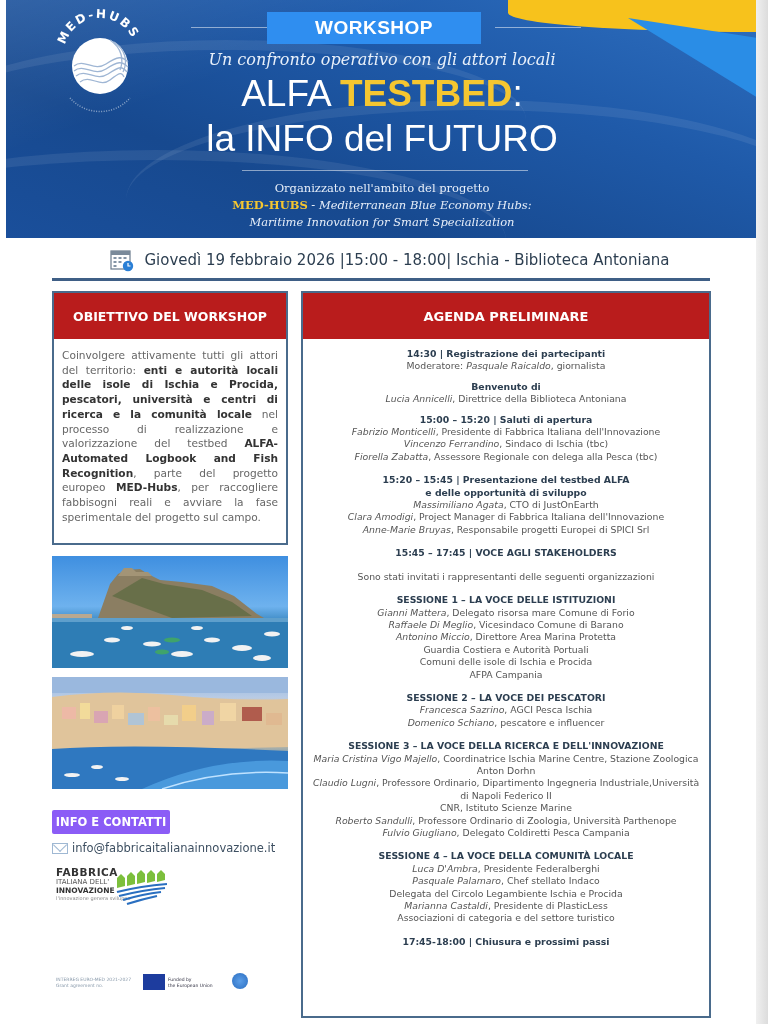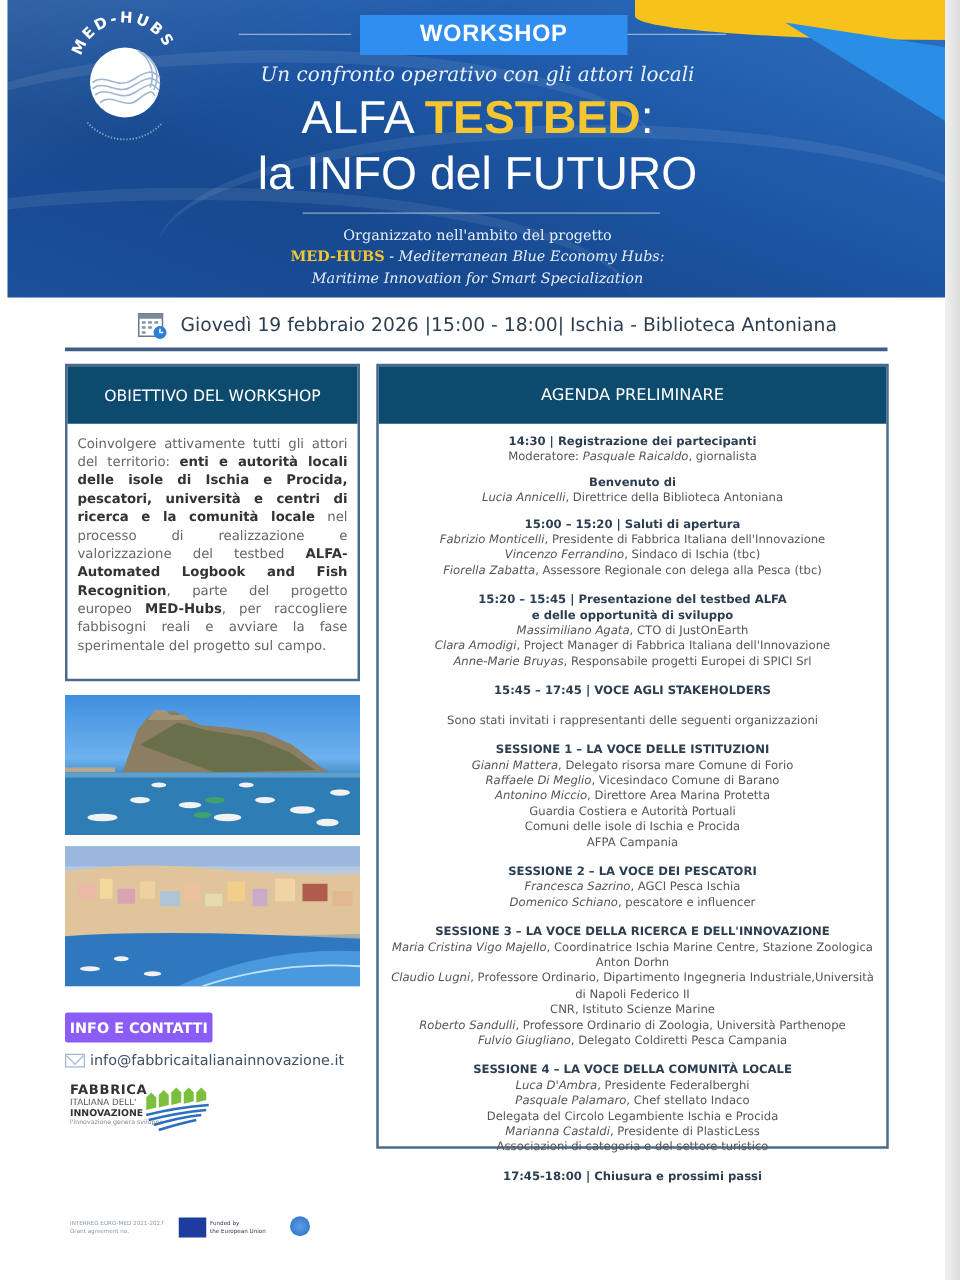--- a/index.html
+++ b/index.html
@@ -28,21 +28,21 @@
     background: #2a8de6;
     clip-path: polygon(0 0, 100% 25%, 100% 100%);
   }
   .logo {
     position: absolute; left: 44px; top: 6px; width: 100px; height: 110px;
   }
   .workshop-badge-line {
     position: absolute; top: 27px; height: 1px; background: rgba(255,255,255,0.5);
   }
   .workshop-badge {
-    position: absolute; left: 282px; top: 12px; width: 214px; height: 32px;
+    position: absolute; left: 261px; top: 12px; width: 214px; height: 32px;
     background: #2f8ef0; color: #fff; font-weight: bold; font-size: 19px;
     display: flex; align-items: center; justify-content: center; letter-spacing: 0.5px;
     font-family: "Liberation Sans", sans-serif;
   }
   .tagline {
     position: absolute; left: 0; width: 752px; top: 50px; text-align: center;
     color: #e8f0fa; font-style: italic; font-size: 16px;
     font-family: "DejaVu Serif", serif;
   }
   .title1 {
@@ -77,21 +77,21 @@
     position: absolute; left: 52px; top: 278px; width: 658px; height: 3px;
     background: #3f5f86;
   }
 
   
   .obj-box {
     position: absolute; left: 52px; top: 291px; width: 236px; height: 254px;
     border: 2px solid #4a6b8c; background: #fff;
   }
   .box-header {
-    background: #0c4a6e; color: #fff; font-weight: normal; text-align: center;
+    background: #b91c1c; color: #fff; font-weight: bold; text-align: center;
     font-size: 12.5px; height: 46px; display: flex; align-items: center; justify-content: center;
   }
   .obj-text {
     padding: 9px 8px 0 8px; font-size: 10.6px; line-height: 14.7px; color: #666;
     text-align: justify;
   }
   .obj-text b { color: #333; }
 
   .photo {
     position: absolute; left: 52px; width: 236px; overflow: hidden;
@@ -128,21 +128,21 @@
   .fab-mark { position: absolute; left: 113px; top: 866px; width: 56px; height: 42px; }
 
   .footer-logos { position: absolute; left: 56px; top: 973px; width: 200px; height: 24px; }
   .footer-logos .ref { position: absolute; left: 0; top: 4px; font-size: 4.5px; color: #8899aa; line-height: 6px; }
   .footer-logos .eu { position: absolute; left: 87px; top: 1px; width: 22px; height: 16px; background: #1d3c9e; }
   .footer-logos .eu-txt { position: absolute; left: 112px; top: 4px; font-size: 4.5px; color: #334; line-height: 6px; }
   .footer-logos .round { position: absolute; left: 176px; top: 0; width: 16px; height: 16px; border-radius: 50%; background: radial-gradient(#5b9ee8, #2a6dc0); }
 
   
   .agenda-box {
-    position: absolute; left: 301px; top: 291px; width: 410px; height: 628px;
+    position: absolute; left: 301px; top: 291px; width: 410px; height: 727px;
     border: 2px solid #4a6b8c; background: #fff;
   }
   .agenda-box .box-header { height: 46px; font-size: 13px; }
   .agenda-body { padding-top: 9px; text-align: center; }
   .ag-block { margin-bottom: 8px; }
   .ag-block.gap-lg { margin-bottom: 11px; }
   .ag-h { font-weight: bold; font-size: 9.3px; color: #2c3e50; line-height: 12.4px; }
   .ag-l { font-size: 9.3px; color: #555; line-height: 12.4px; }
   .ag-l i { color: #555; }
   .ag-note { font-size: 9.3px; color: #555; line-height: 12.4px; }

